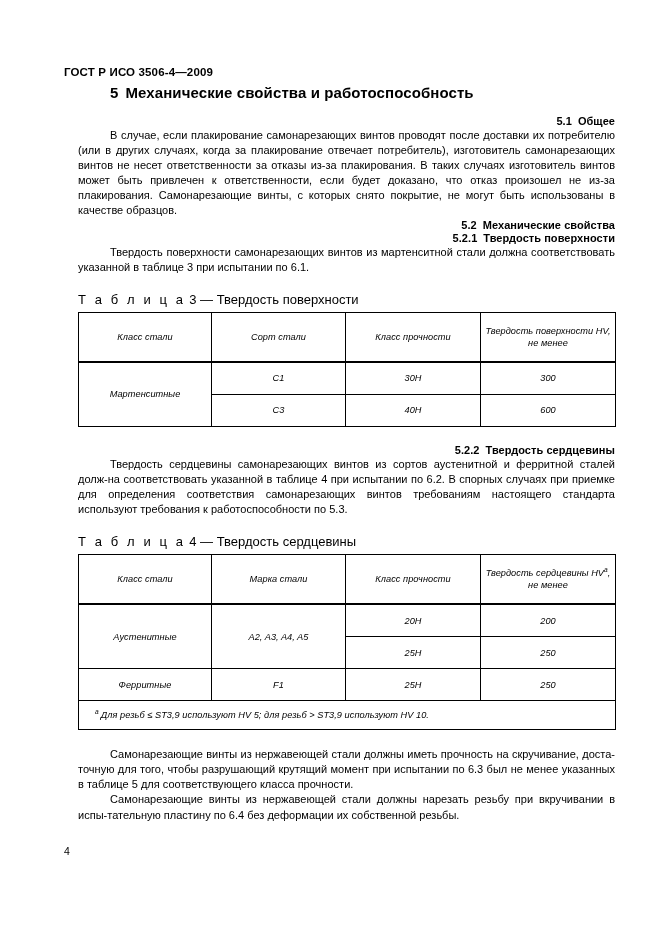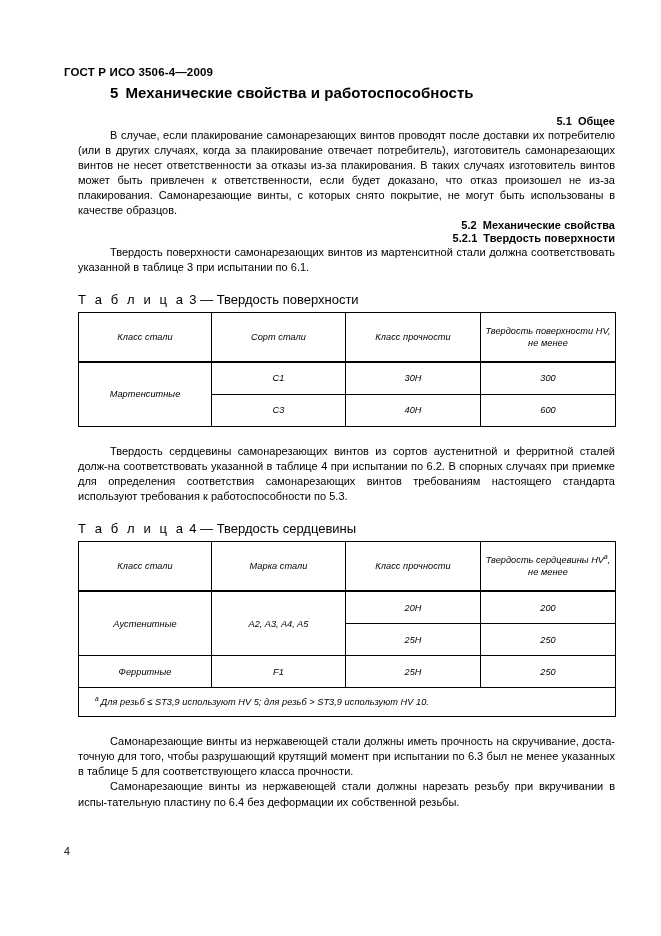--- a/index.html
+++ b/index.html
@@ -188,20 +188,21 @@
         <tr>
           <td>C3</td>
           <td>40H</td>
           <td>600</td>
         </tr>
       </tbody>
     </table>
 
     <div class="gap-lg"></div>
 
+    <h2 class="sub-title"><span class="num">5.2.2</span><span>Твердость сердцевины</span></h2>
 
     <p class="body-text">Твердость сердцевины самонарезающих винтов из сортов аустенитной и ферритной сталей долж-на соответствовать указанной в таблице 4 при испытании по 6.2. В спорных случаях при приемке для определения соответствия самонарезающих винтов требованиям настоящего стандарта используют требования к работоспособности по 5.3.</p>
 
     <div class="gap-lg"></div>
 
     <div class="table-caption"><span class="tword">Т а б л и ц а</span> <span>4 — Твердость сердцевины</span></div>
 
     <table class="std">
       <colgroup>
           <col class="c1">

